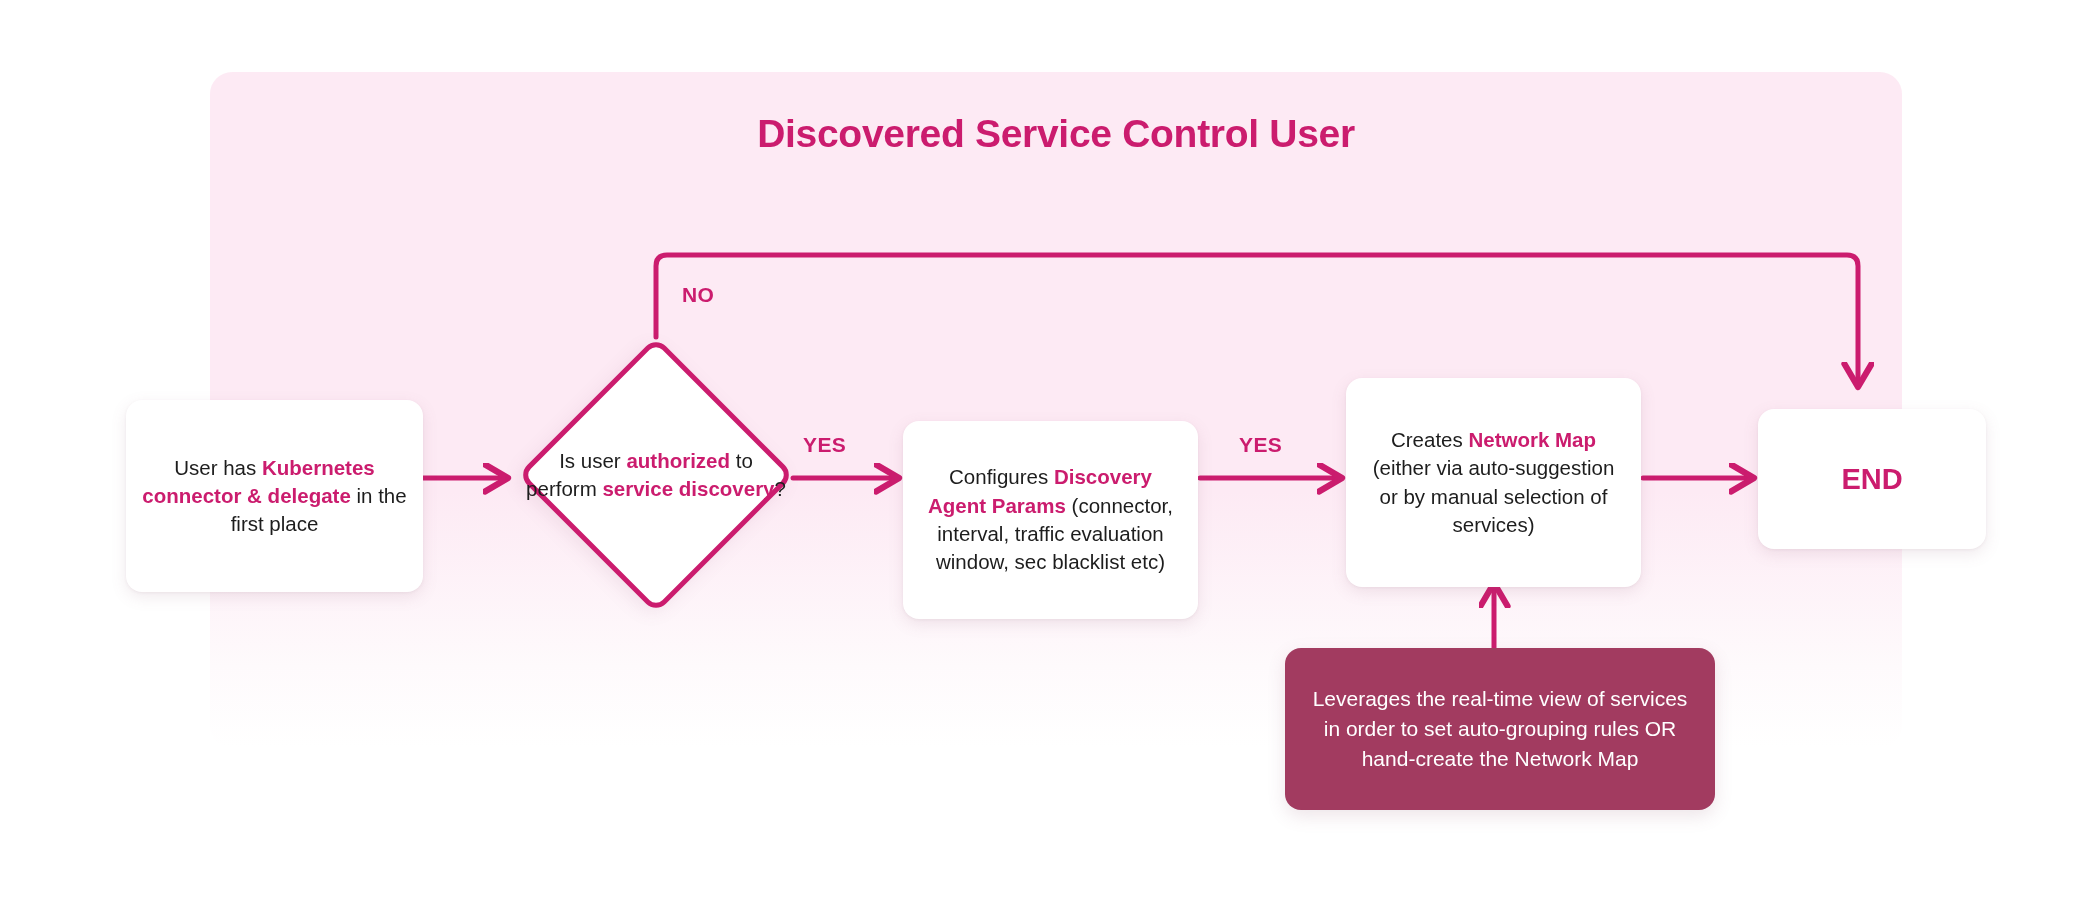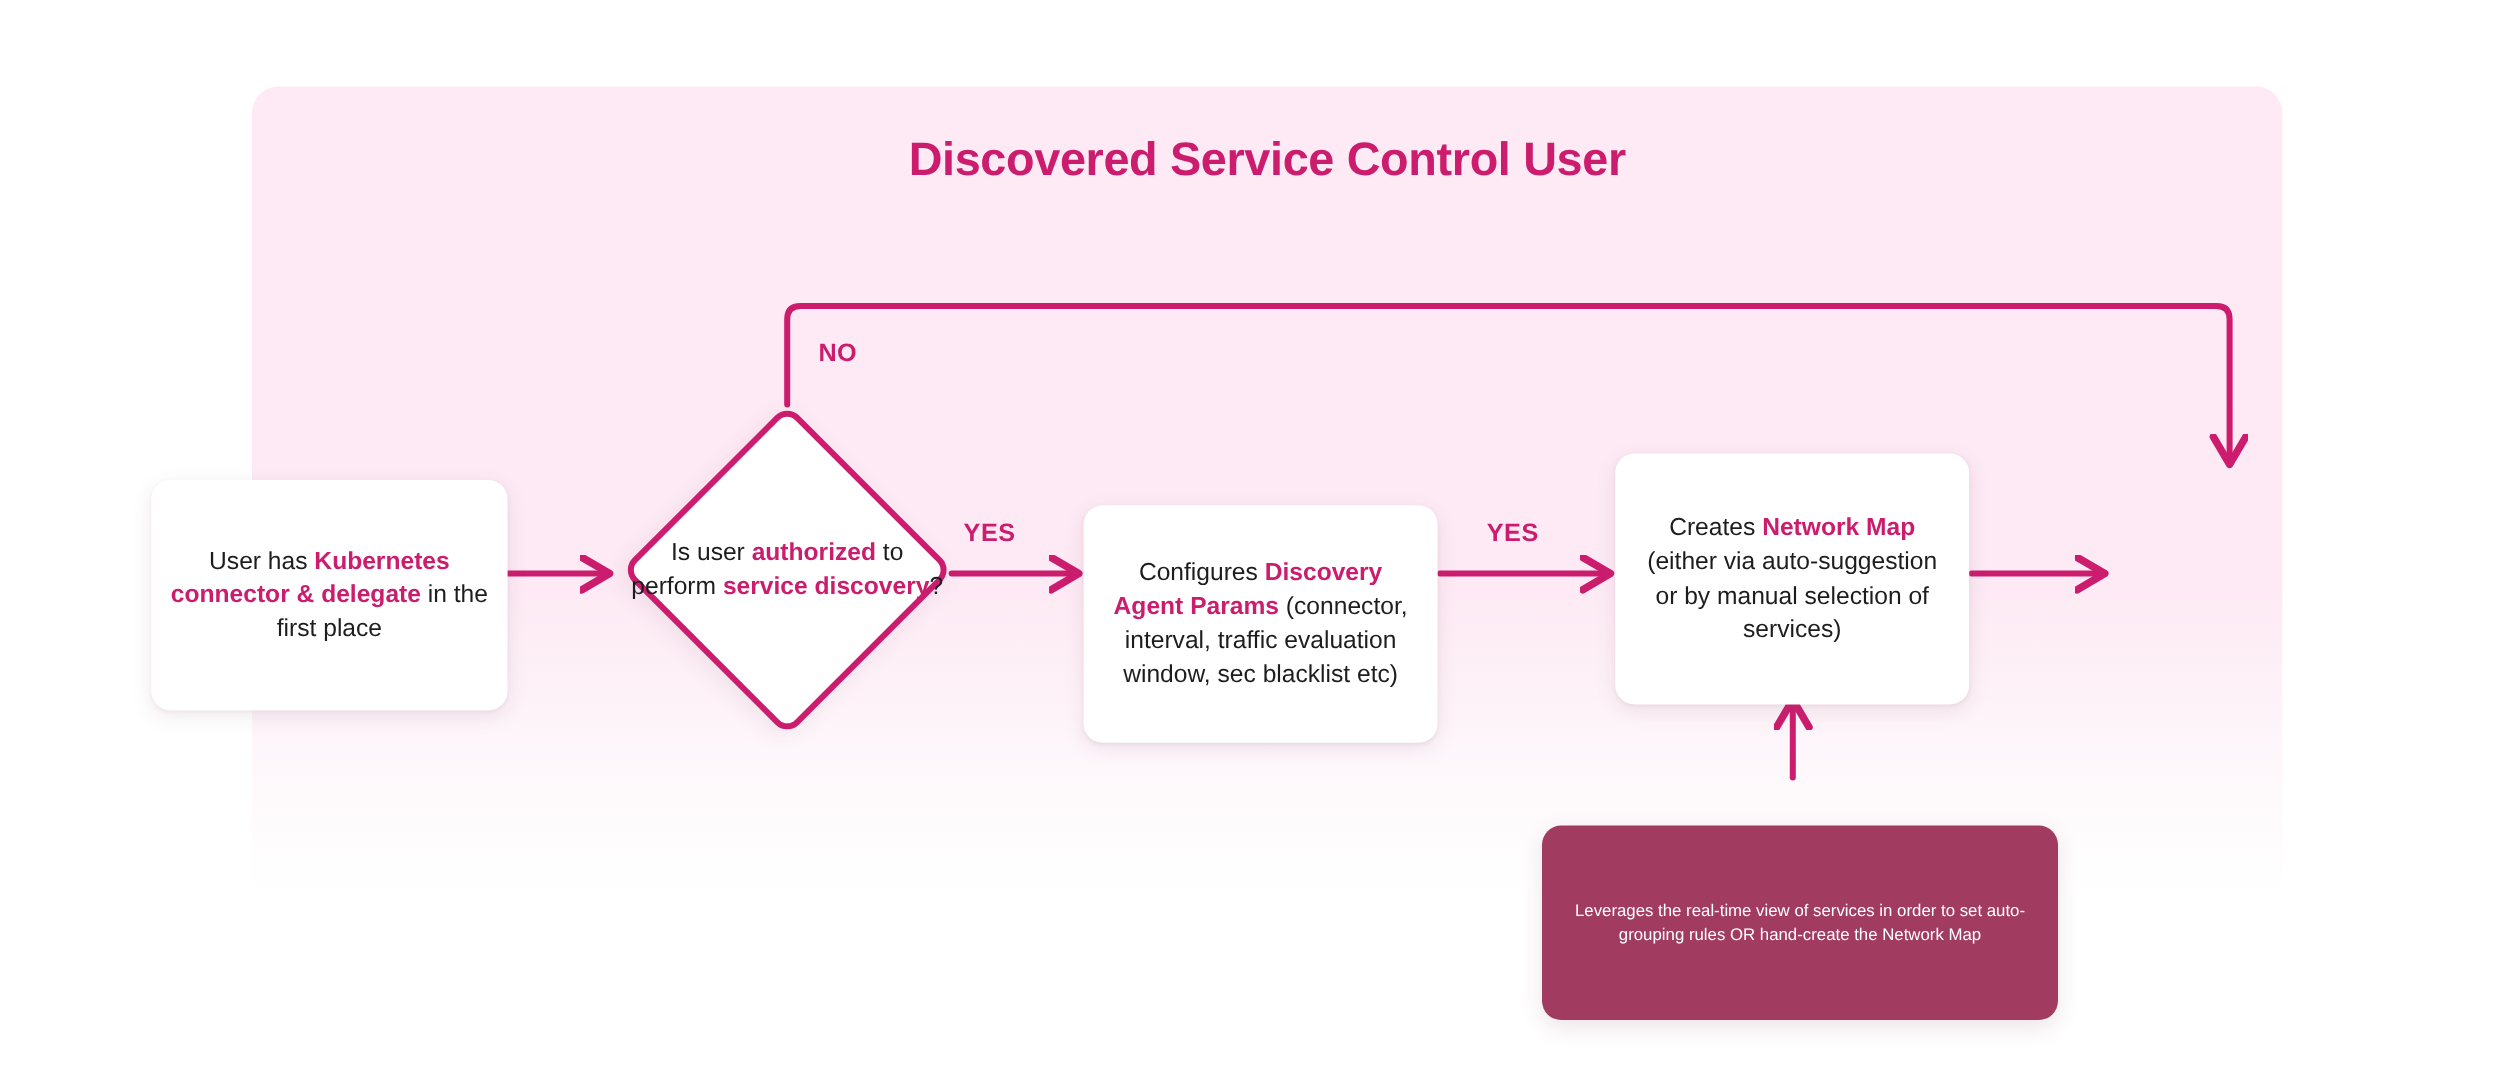--- a/index.html
+++ b/index.html
@@ -109,26 +109,25 @@
     position: absolute;
     left: 1285px; top: 648px;
     width: 430px; height: 162px;
     background: #A23B60;
     border-radius: 16px;
     display: flex;
     align-items: center;
     justify-content: center;
     text-align: center;
     color: #ffffff;
-    font-size: 14px;
+    font-size: 21px;
     line-height: 1.42;
     box-sizing: border-box;
     padding: 16px 20px;
     box-shadow: 0 6px 18px rgba(140, 90, 115, 0.16);
-    margin-top: 40px;
   }
 
   
   .edge-label {
     position: absolute;
     color: #CB1C6E;
     font-weight: bold;
     font-size: 21px;
     letter-spacing: 0.4px;
   }
@@ -205,20 +204,21 @@
       <span>Configures </span><span class="hl">Discovery Agent Params</span><span> (connector, interval, traffic evaluation window, sec blacklist etc)</span>
     </div>
   </div>
 
   <div class="node" id="node-networkmap">
     <div>
       <span>Creates </span><span class="hl">Network Map</span><span> (either via auto-suggestion or by manual selection of services)</span>
     </div>
   </div>
 
+  <div class="node" id="node-end">END</div>
 
   <div id="node-note">Leverages the real-time view of services in order to set auto-grouping rules OR hand-create the Network Map</div>
 
   <div class="edge-label" id="label-no">NO</div>
   <div class="edge-label" id="label-yes1">YES</div>
   <div class="edge-label" id="label-yes2">YES</div>
 
 </div>
 
 </body></html>

